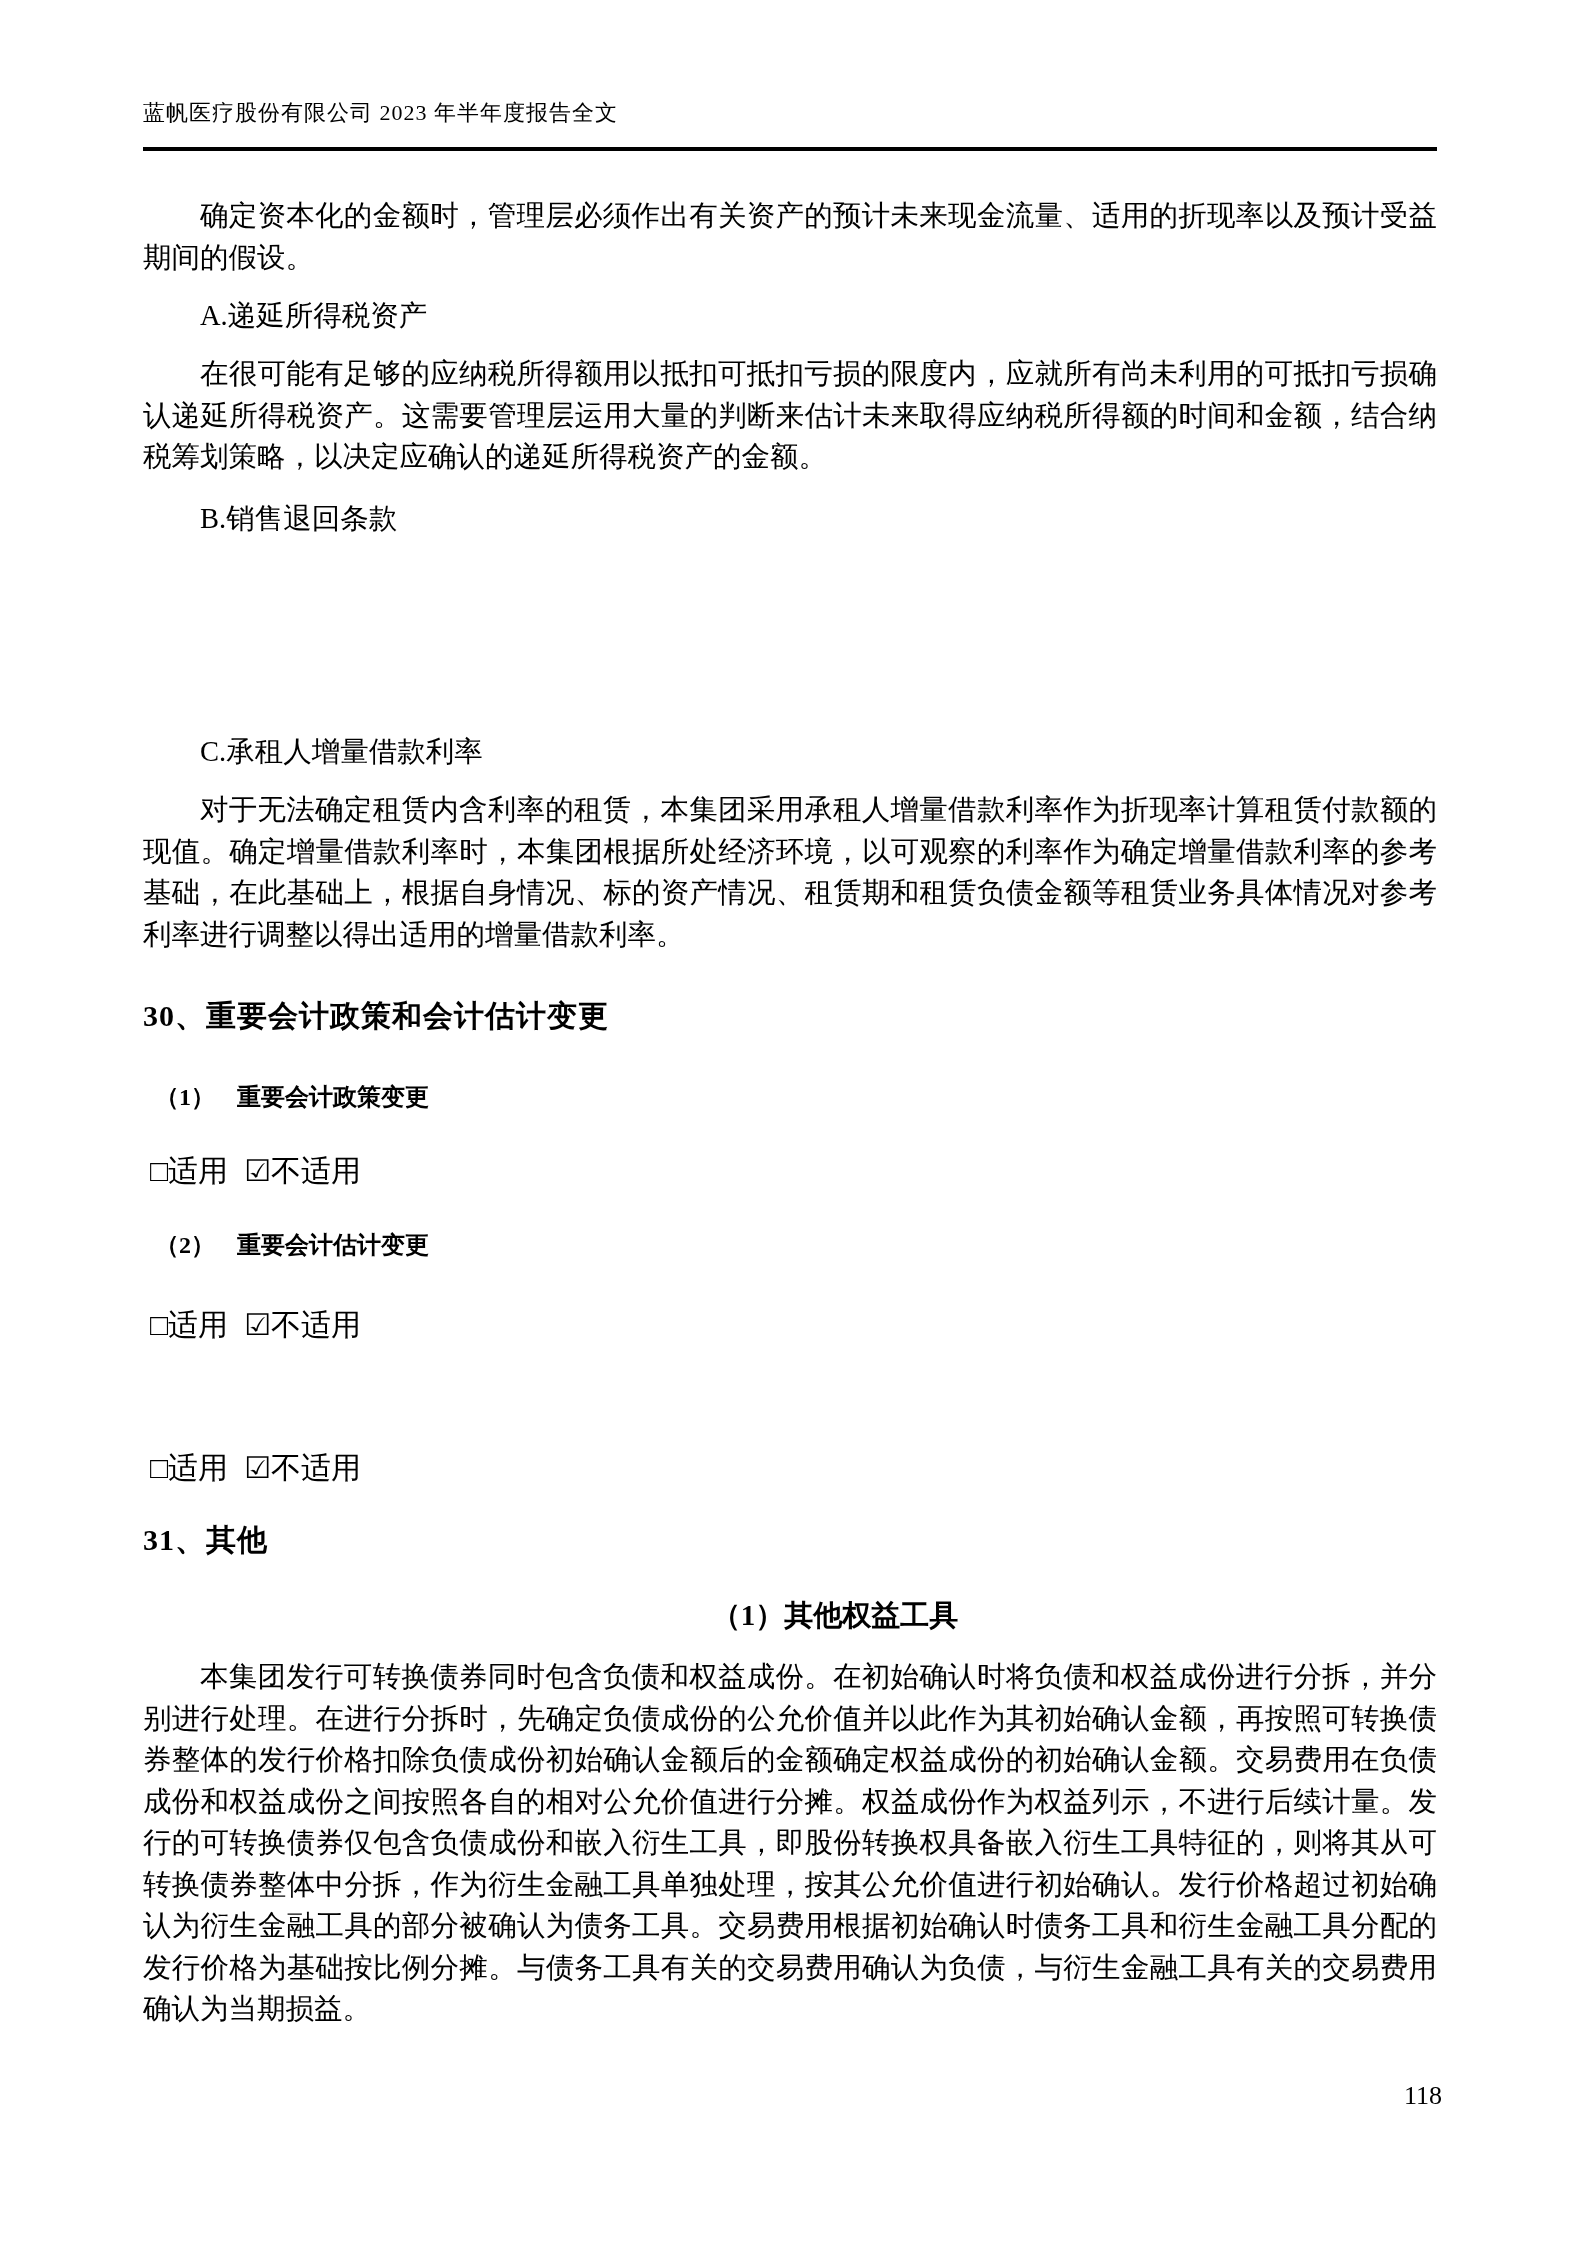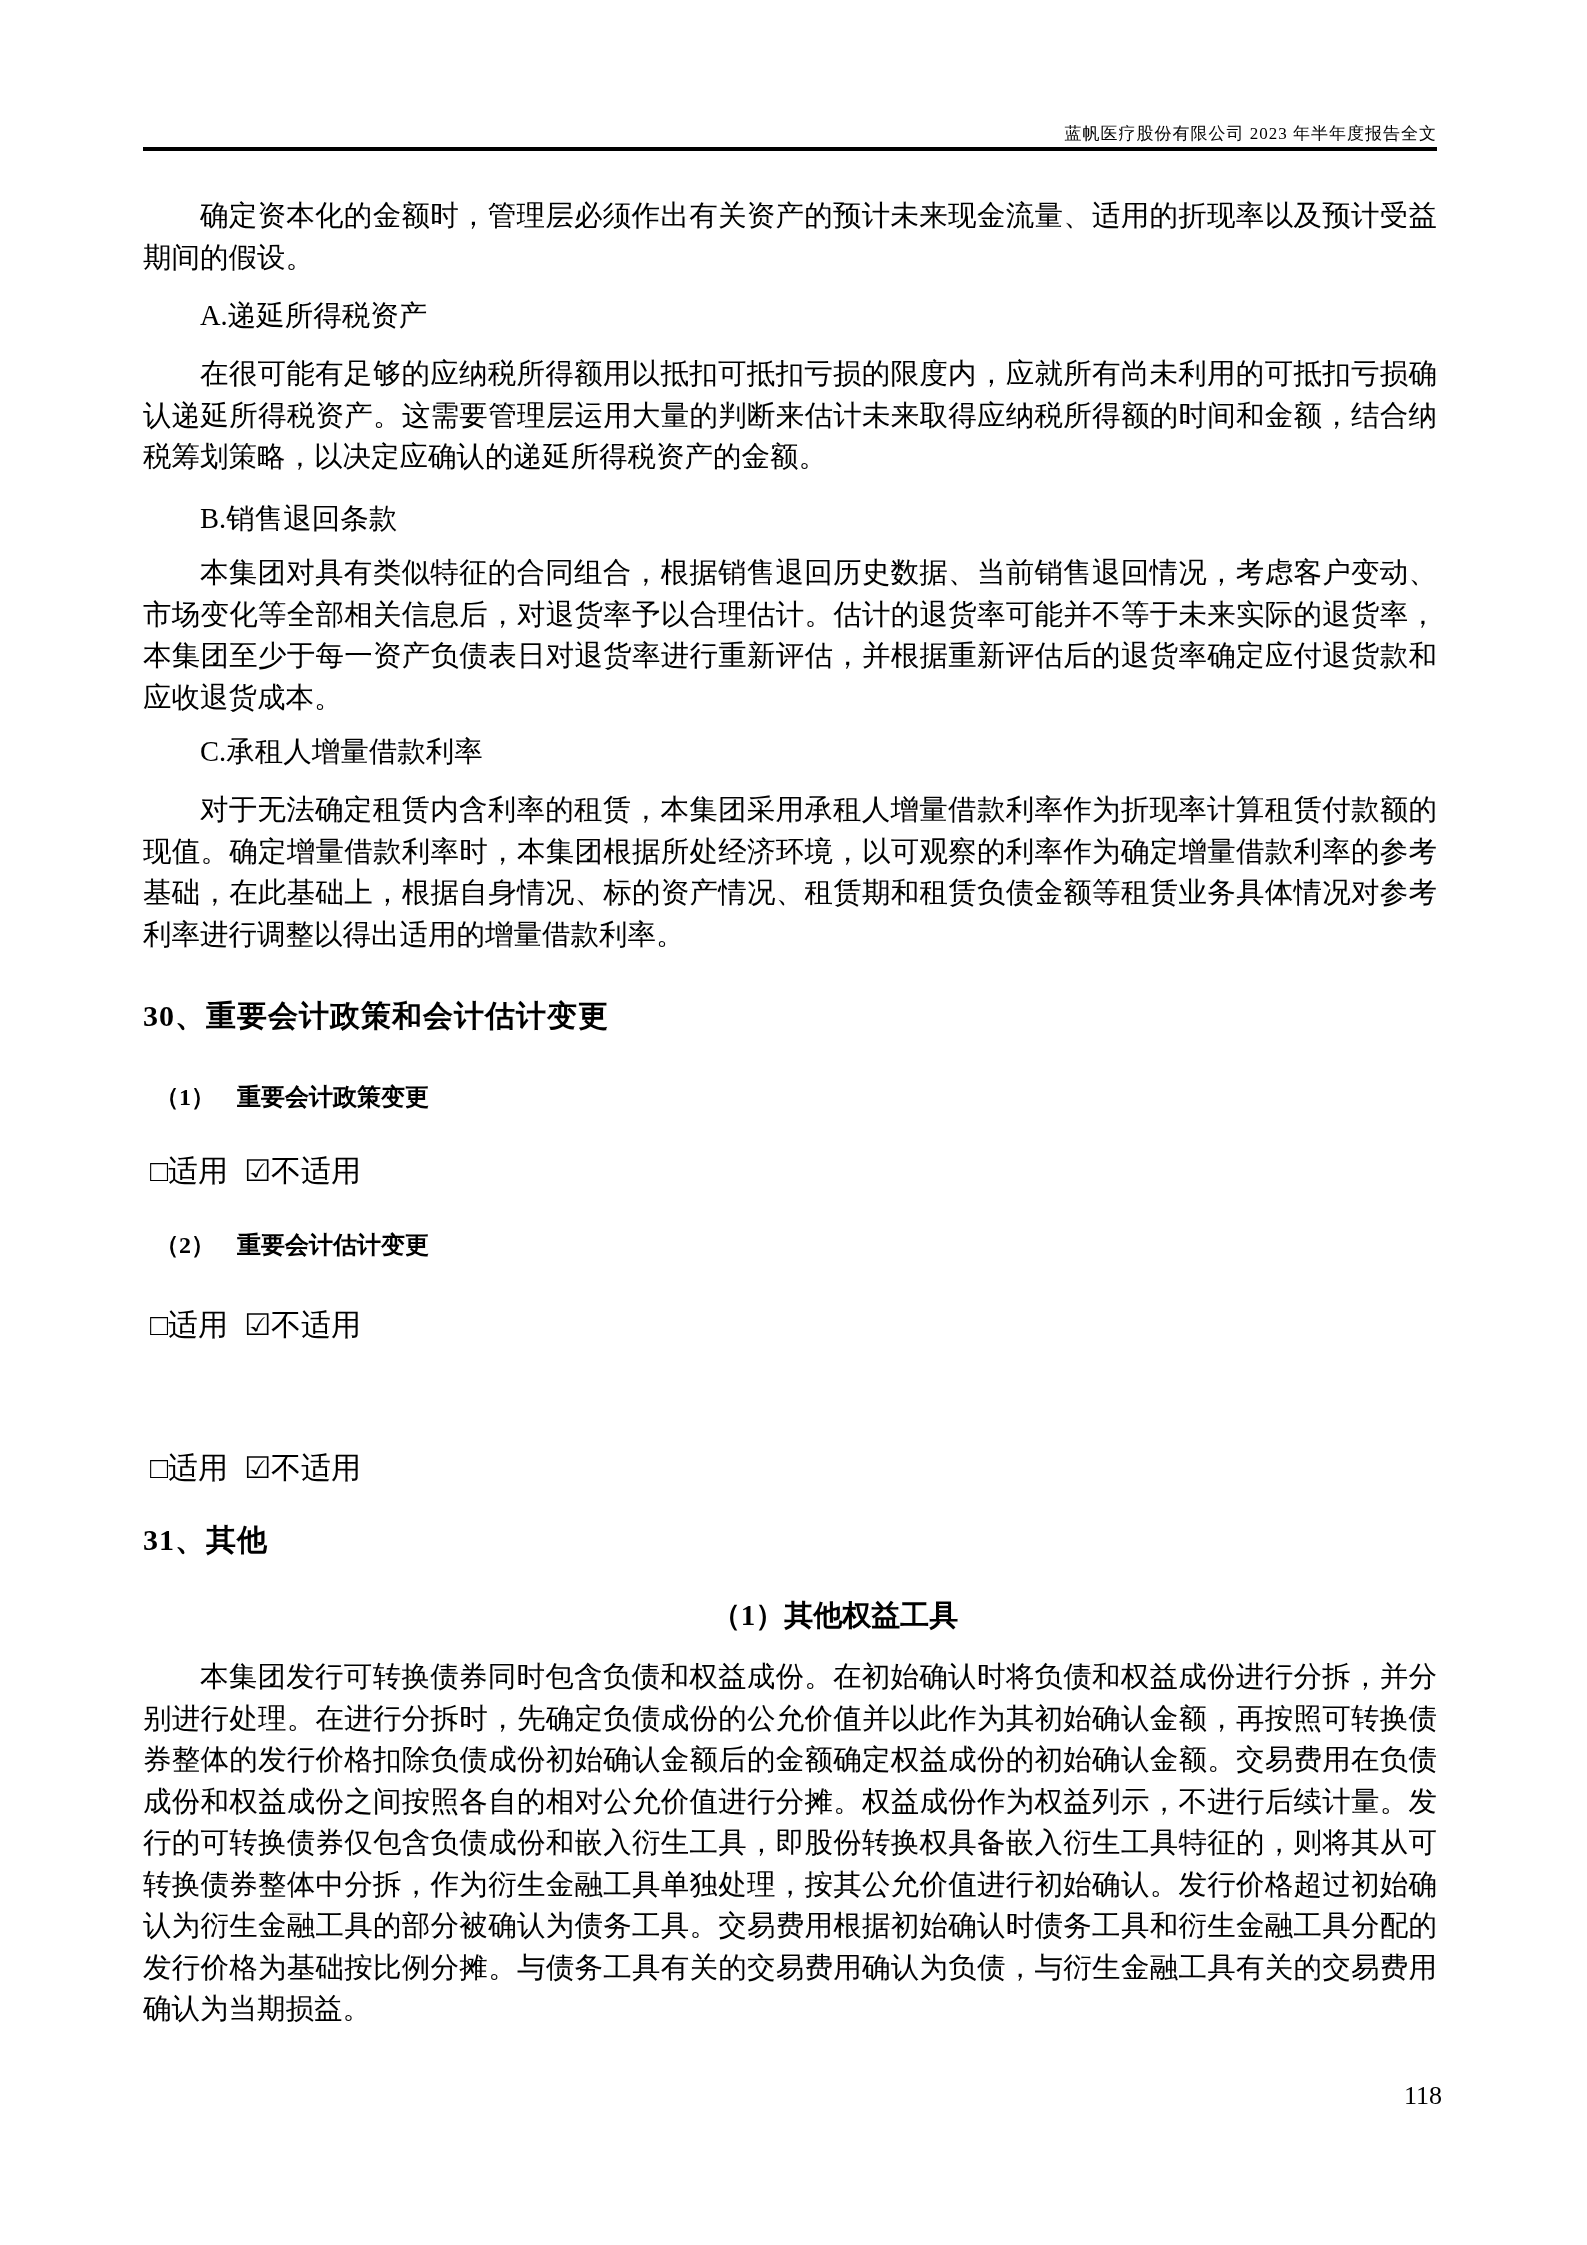--- a/index.html
+++ b/index.html
@@ -6,22 +6,22 @@
   .page{
     position:relative;
     width:1587px;height:2245px;
     margin:0 auto;
     background:#ffffff;
     color:#000000;
     font-family:"Liberation Serif","DejaVu Serif",serif;
     overflow:hidden;
   }
   .doc-header{
-    position:absolute;top:116px;left:143px;width:1294px;
-    text-align:right;font-size:17px;line-height:36px;
+    position:absolute;top:95px;left:143px;width:1294px;
+    text-align:left;font-size:22px;line-height:36px;
     letter-spacing:1px;white-space:nowrap;
   }
   .header-rule{
     position:absolute;top:147px;left:143px;width:1294px;height:4px;
     background:#000000;
   }
   .block{
     position:absolute;left:143px;width:1294px;
     font-size:28.5px;line-height:41.5px;
     text-align:justify;
@@ -66,21 +66,20 @@
   <div class="header-rule"></div>
 
   <div class="block subhead y-hA">A.递延所得税资产</div>
 
   <div class="block para y-para1">确定资本化的金额时，管理层必须作出有关资产的预计未来现金流量、适用的折现率以及预计受益期间的假设。</div>
 
   <div class="block para y-para2">在很可能有足够的应纳税所得额用以抵扣可抵扣亏损的限度内，应就所有尚未利用的可抵扣亏损确认递延所得税资产。这需要管理层运用大量的判断来估计未来取得应纳税所得额的时间和金额，结合纳税筹划策略，以决定应确认的递延所得税资产的金额。</div>
 
   <div class="block subhead y-hB">B.销售退回条款</div>
 
-  <div class="block para y-para3">本集团对具有类似特征的合同组合，根据销售退回历史数据、当前销售退回情况，考虑客户变动、市场变化等全部相关信息后，对退货率予以合理估计。估计的退货率可能并不等于未来实际的退货率，本集团至少于每一资产负债表日对退货率进行重新评估，并根据重新评估后的退货率确定应付退货款和应收退货成本。</div>
 
   <div class="block subhead y-hC">C.承租人增量借款利率</div>
 
   <div class="block para y-para4">对于无法确定租赁内含利率的租赁，本集团采用承租人增量借款利率作为折现率计算租赁付款额的现值。确定增量借款利率时，本集团根据所处经济环境，以可观察的利率作为确定增量借款利率的参考基础，在此基础上，根据自身情况、标的资产情况、租赁期和租赁负债金额等租赁业务具体情况对参考利率进行调整以得出适用的增量借款利率。</div>
 
   <div class="block sec-head y-h30">30、重要会计政策和会计估计变更</div>
 
   <div class="block item-head y-item1">
     <span>（1）</span><span class="item-title">重要会计政策变更</span>
   </div>

